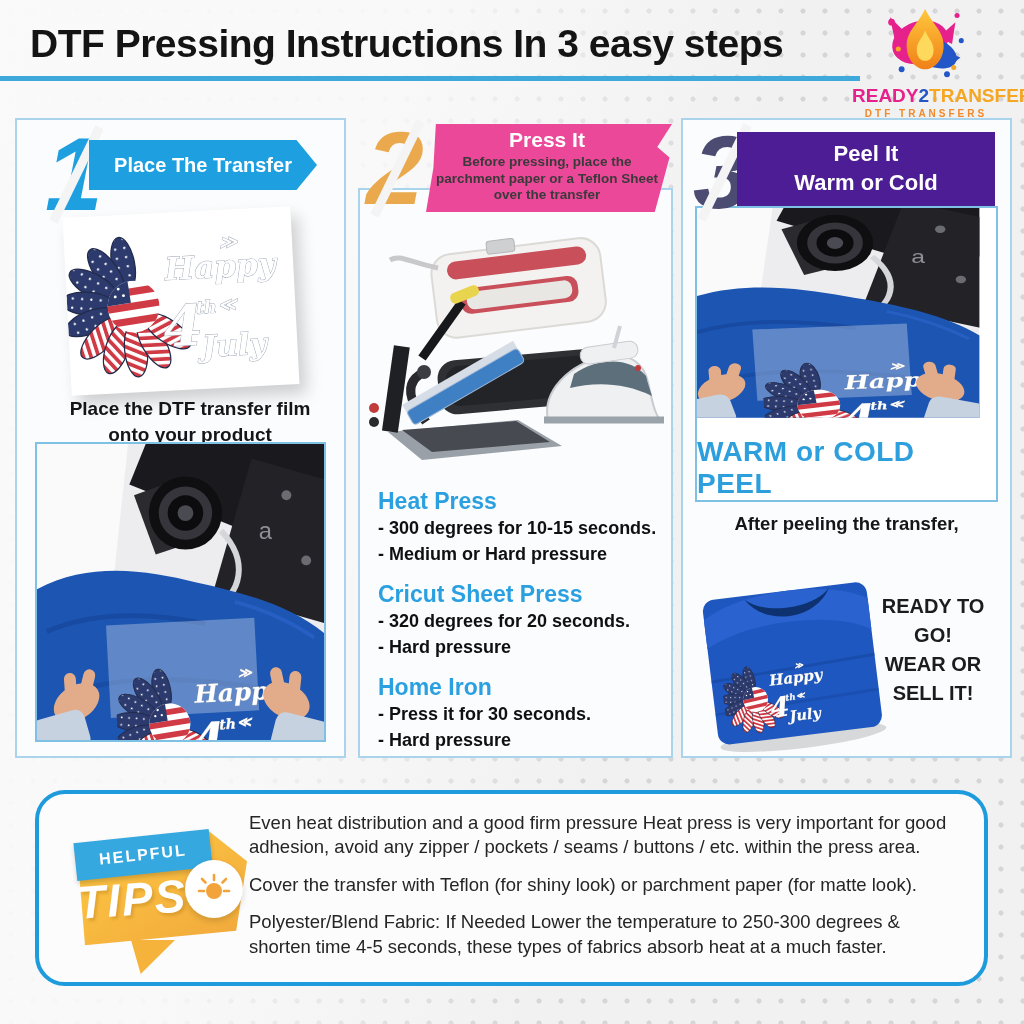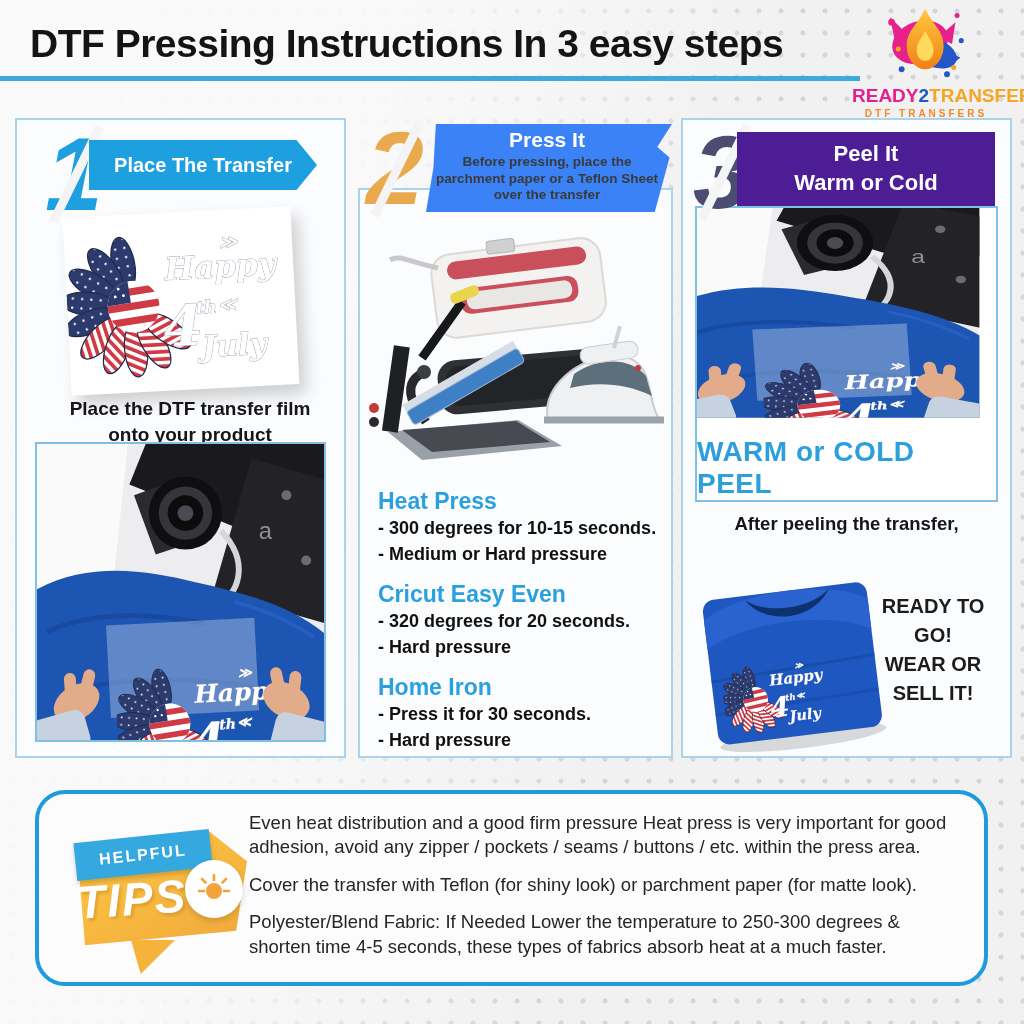--- a/index.html
+++ b/index.html
@@ -29,21 +29,21 @@
   .num{ position:absolute; font-size:104px; font-weight:800; font-style:italic;
         line-height:.9; z-index:1; }
   .num::after{ content:""; position:absolute; left:46%; top:-6px; width:9px; height:112%;
                background:#f4f4f5; transform:rotate(26deg); }
   .ribbon{ position:absolute; z-index:2; display:flex; flex-direction:column;
            align-items:center; justify-content:center; color:#fff; font-weight:700; }
   .r1{ left:72px; top:20px; width:228px; height:50px; background:#1E9FE0; font-size:20px;
        clip-path:polygon(0 0, 91% 0, 100% 50%, 91% 100%, 0 100%); }
   .num1{ left:28px; top:8px; color:#1E9FE0; }
   .num2{ left:6px; top:-68px; color:#EBA94D; }
-  .r2{ left:66px; top:-66px; width:246px; height:88px; background:#3b82f6; padding:4px 14px 8px 10px;
+  .r2{ left:66px; top:-66px; width:246px; height:88px; background:#ec4899; padding:4px 14px 8px 10px;
        clip-path:polygon(4% 0, 100% 0, 94% 26%, 99% 38%, 93% 100%, 0 100%, 3% 50%); }
   .r2 .r2-title{ font-size:21px; font-weight:800; }
   .r2 .r2-note{ font-size:13.5px; font-weight:700; color:#3a3a3a; line-height:1.25;
                 text-align:center; width:225px; margin-top:2px; }
   .num3{ left:10px; top:6px; color:#4C4C72; }
   .r3{ left:54px; top:12px; width:258px; height:74px; background:#4c1d95; font-size:22px; line-height:1.3; }
   
   .film{ position:absolute; left:50px; top:92px; width:228px; height:178px; background:#fff;
          transform:rotate(-3deg); box-shadow:7px 10px 16px rgba(0,0,0,.18); z-index:1; }
   .film svg{ width:100%; height:100%; }
@@ -273,21 +273,21 @@
         <rect x="40" y="20" width="58" height="17" rx="8" fill="#eef0f2" stroke="#c8ccd0" transform="rotate(-8 70 28)"></rect>
         <line x1="74" y1="24" x2="80" y2="2" stroke="#cfd3d8" stroke-width="4"></line>
         <path d="M4,96 L124,96" stroke="#9aa2aa" stroke-width="7"></path>
         <circle cx="98" cy="44" r="3" fill="#c23b3b"></circle>
       </g>
     </svg>
     <div class="press-settings">
       <div class="ps-heading">Heat Press</div>
       <div class="ps-bullet">- 300 degrees for 10-15 seconds.</div>
       <div class="ps-bullet">- Medium or Hard pressure</div>
-      <div class="ps-heading">Cricut Easy Even</div>
+      <div class="ps-heading">Cricut Sheet Press</div>
       <div class="ps-bullet">- 320 degrees for 20 seconds.</div>
       <div class="ps-bullet">- Hard pressure</div>
       <div class="ps-heading">Home Iron</div>
       <div class="ps-bullet">- Press it for 30 seconds.</div>
       <div class="ps-bullet">- Hard pressure</div>
     </div>
   </div>
 
   <div class="panel panel3">
     <div class="num num3">3</div>

